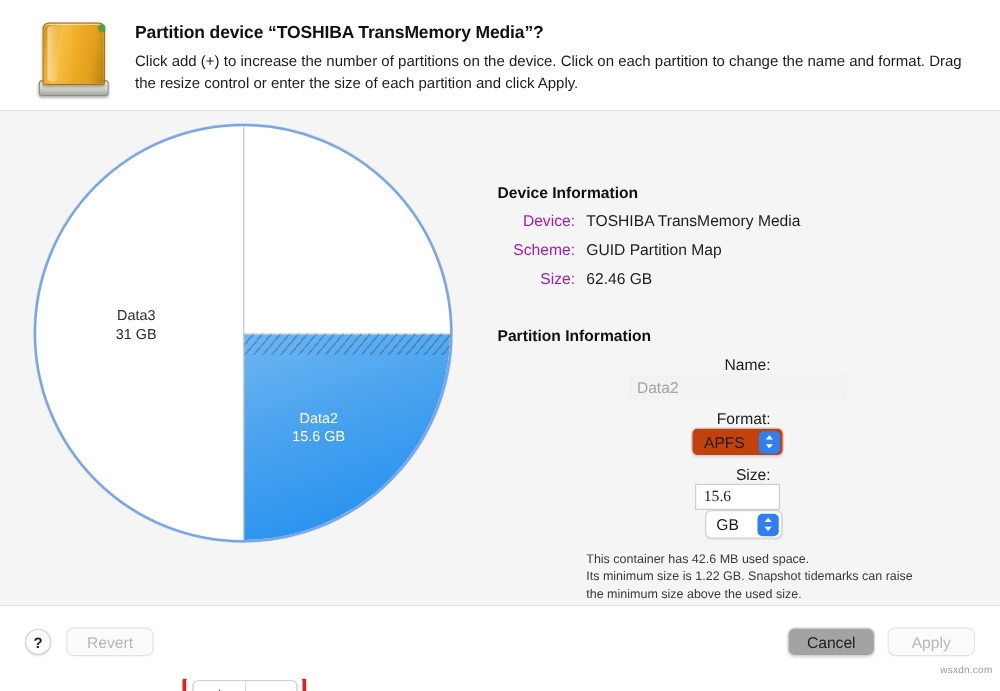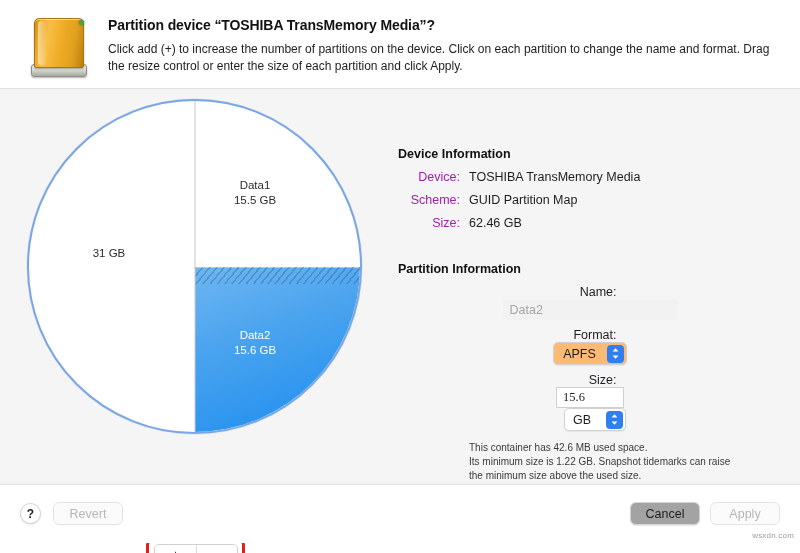--- a/index.html
+++ b/index.html
@@ -288,21 +288,21 @@
   }
 
   .select-wrap {
     flex: 1 1 auto;
     position: relative;
     height: 23px;
   }
   .select-box {
     width: 100%;
     height: 23px;
-    background: #fdba74;
+    background: #c2410c;
     border: 1px solid #d2d2d2;
     border-radius: 5px;
     box-shadow: 0 1px 1.5px rgba(0,0,0,0.07);
     display: flex;
     align-items: center;
     padding: 0 30px 0 9px;
     font-size: 12.5px;
     color: #1d1d1f;
     cursor: default;
   }
@@ -452,26 +452,23 @@
 
     <div class="pie-pane">
       <div class="pie-wrap">
         <div class="pie">
           <div class="slice-data2"></div>
           <div class="div-horizontal-right"></div>
           <div class="resize-band"></div>
           <div class="div-vertical"></div>
         </div>
 
-        <div class="pie-label label-data1">
-          <div>Data1</div>
-          <div>15.5 GB</div>
-        </div>
 
         <div class="pie-label label-data3">
+          <div>Data3</div>
           <div>31 GB</div>
         </div>
 
         <div class="pie-label label-data2 on-blue">
           <div>Data2</div>
           <div>15.6 GB</div>
         </div>
       </div>
 
       <div class="seg-annotation"></div>

